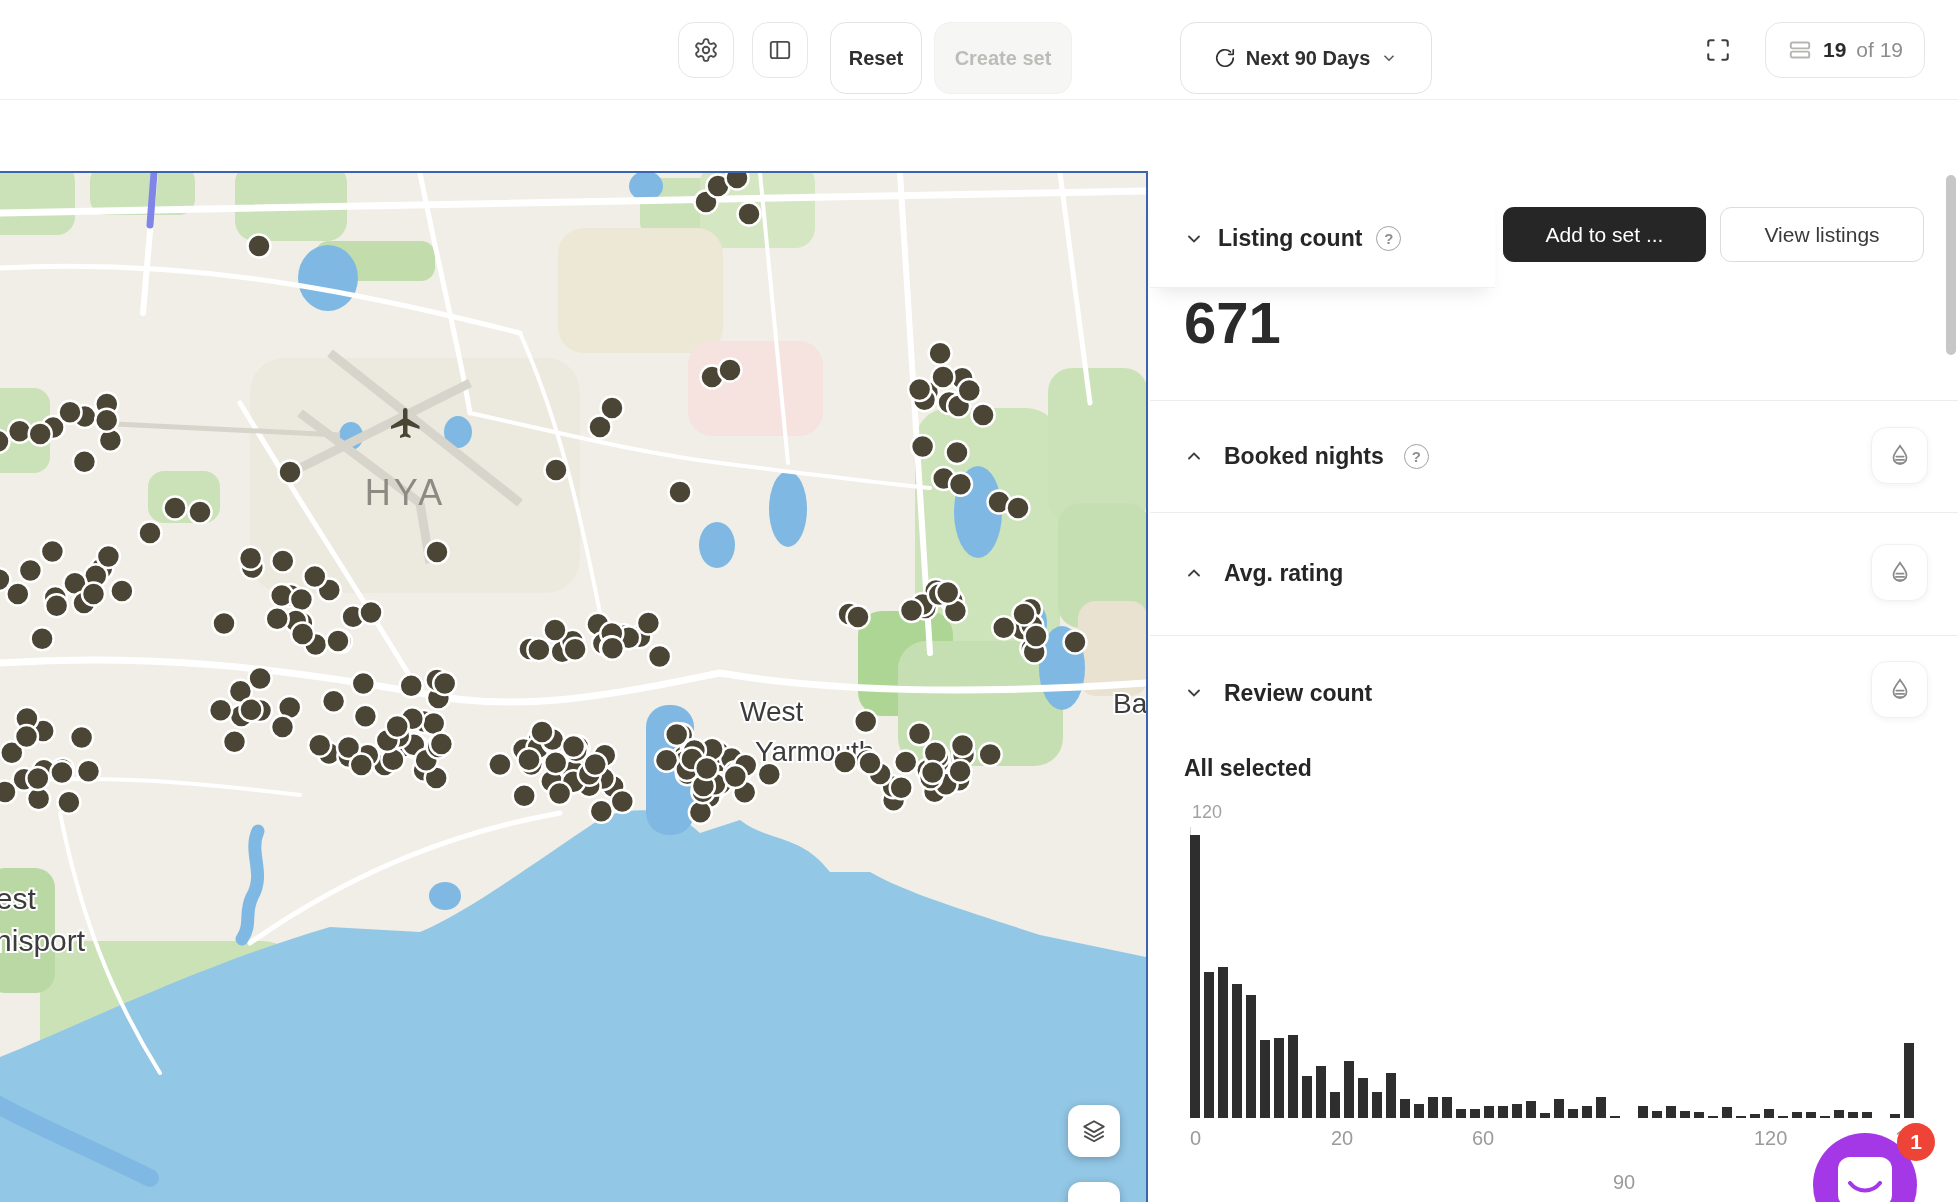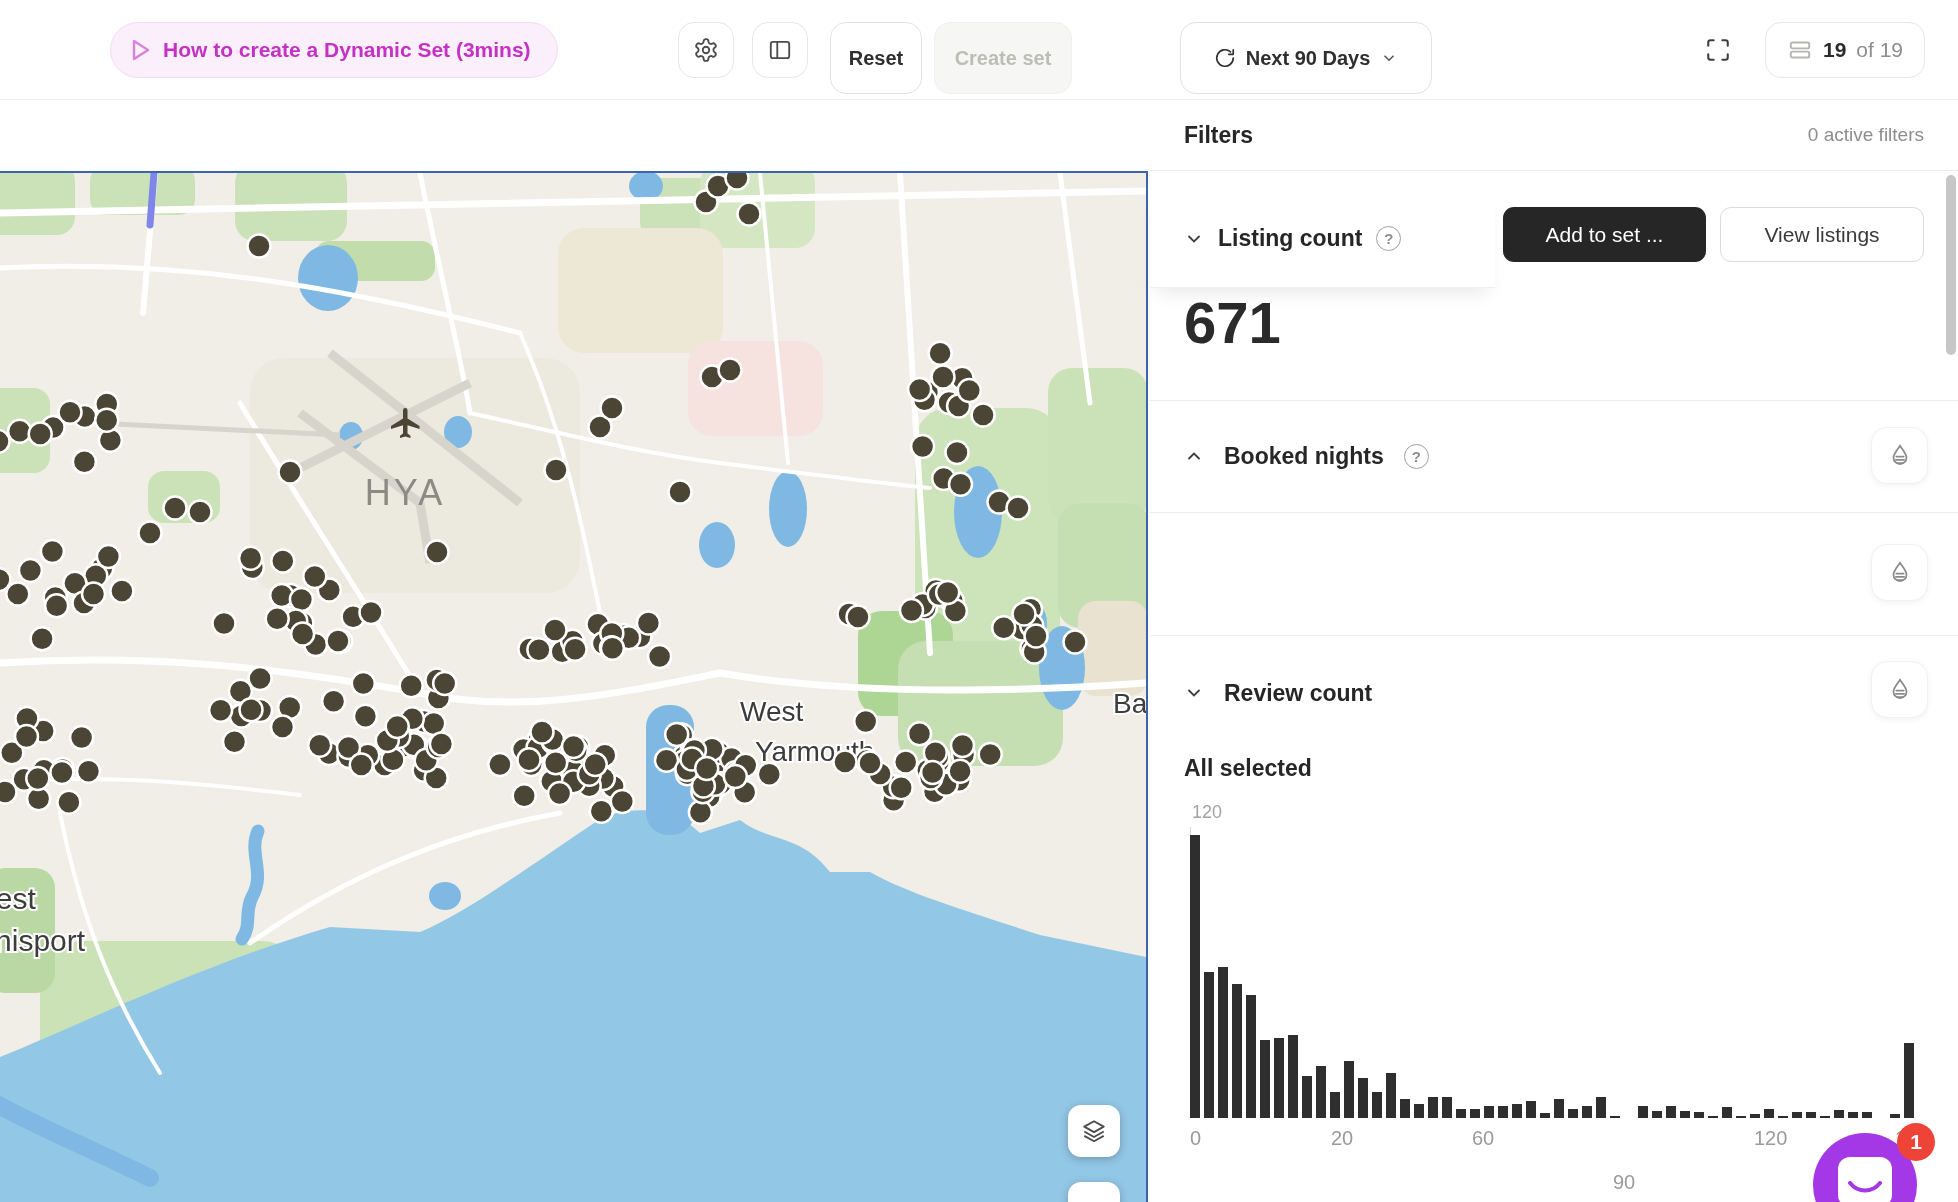--- a/index.html
+++ b/index.html
@@ -84,26 +84,20 @@
 
   svg.ic { display:block; }
   text.maplabel { fill:#3c3c3c; paint-order:stroke; stroke:#ffffff; stroke-width:4px; font-weight:400; }
 </style>
 </head>
 <body>
 
 <div class="stage">
 
   <div class="topbar">
-    <div class="tutorial-pill">
-      <svg class="ic" width="20" height="22" viewBox="0 0 20 22">
-          <path d="M3 2 L17 11 L3 20 Z" fill="none" stroke="#d883d8" stroke-width="2.4" stroke-linejoin="round"></path>
-        </svg>
-      <span class="txt">How to create a Dynamic Set (3mins)</span>
-    </div>
     <div class="iconbtn" style="left:678px">
       <svg class="ic" width="26" height="26" viewBox="0 0 24 24" fill="none" stroke="currentColor" stroke-width="1.7" stroke-linecap="round" stroke-linejoin="round">
           <path d="M12.22 2h-.44a2 2 0 0 0-2 2v.18a2 2 0 0 1-1 1.73l-.43.25a2 2 0 0 1-2 0l-.15-.08a2 2 0 0 0-2.73.73l-.22.38a2 2 0 0 0 .73 2.73l.15.1a2 2 0 0 1 1 1.72v.51a2 2 0 0 1-1 1.74l-.15.09a2 2 0 0 0-.73 2.73l.22.38a2 2 0 0 0 2.73.73l.15-.08a2 2 0 0 1 2 0l.43.25a2 2 0 0 1 1 1.73V20a2 2 0 0 0 2 2h.44a2 2 0 0 0 2-2v-.18a2 2 0 0 1 1-1.73l.43-.25a2 2 0 0 1 2 0l.15.08a2 2 0 0 0 2.73-.73l.22-.39a2 2 0 0 0-.73-2.73l-.15-.08a2 2 0 0 1-1-1.74v-.5a2 2 0 0 1 1-1.74l.15-.09a2 2 0 0 0 .73-2.73l-.22-.38a2 2 0 0 0-2.73-.73l-.15.08a2 2 0 0 1-2 0l-.43-.25a2 2 0 0 1-1-1.73V4a2 2 0 0 0-2-2z"></path>
           <circle cx="12" cy="12" r="3"></circle>
         </svg>
     </div>
     <div class="iconbtn" style="left:752px">
       <svg class="ic" width="26" height="26" viewBox="0 0 24 24" fill="none" stroke="currentColor" stroke-width="1.7">
           <rect x="3.5" y="4.5" width="17" height="15" rx="2"></rect>
           <line x1="9.5" y1="4.5" x2="9.5" y2="19.5"></line>
@@ -195,24 +189,20 @@
           </svg>
       </div>
       <div class="tool">
         <svg class="ic" width="27" height="27" viewBox="0 0 24 24" fill="none" stroke="currentColor" stroke-width="1.7" stroke-linejoin="round">
             <path d="M3 6.5 9 4l6 2.5L21 4v13.5L15 20l-6-2.5L3 20z"></path>
             <line x1="9" y1="4" x2="9" y2="17.5"></line>
             <line x1="15" y1="6.5" x2="15" y2="20"></line>
           </svg>
       </div>
     </div>
-  </div>
-  <div class="filters-head">
-    <span class="t">Filters</span>
-    <span class="r">0 active filters</span>
   </div>
 
   <div class="map">
     <svg id="mapsvg" width="1146" height="1029" viewBox="0 0 1146 1029">
       <rect x="0" y="0" width="1146" height="1029" fill="#f0eee6"></rect>
 
       <g fill="#cbe2b8">
         <rect x="-20" y="-10" width="95" height="72" rx="18"></rect>
         <rect x="90" y="-8" width="105" height="50" rx="16"></rect>
         <rect x="235" y="-10" width="112" height="78" rx="20"></rect>
@@ -581,20 +571,26 @@
       <svg class="ic" width="26" height="26" viewBox="0 0 24 24" fill="none" stroke="currentColor" stroke-width="1.6" stroke-linecap="round">
           <path d="M12 2.5c3 4.5 6 7.6 6 11a6 6 0 0 1-12 0c0-3.4 3-6.5 6-11z"></path>
           <line x1="8.6" y1="12.5" x2="15.4" y2="12.5"></line>
           <line x1="8.2" y1="15.5" x2="15.8" y2="15.5"></line>
           <line x1="9.4" y1="18.5" x2="14.6" y2="18.5"></line>
         </svg>
     </div>
 
     <div class="pdivider" style="top:341px"></div>
 
+    <div class="frow" style="top:358px; height:88px;">
+      <svg class="ic" width="20" height="20" viewBox="0 0 24 24" fill="none" stroke="#3f3f3f" stroke-width="2.2" stroke-linecap="round">
+          <polyline points="6 15 12 9 18 15"></polyline>
+        </svg>
+      <span class="sec-title">Avg. rating</span>
+    </div>
     <div class="droplet-btn" style="top:373px">
       <svg class="ic" width="26" height="26" viewBox="0 0 24 24" fill="none" stroke="currentColor" stroke-width="1.6" stroke-linecap="round">
           <path d="M12 2.5c3 4.5 6 7.6 6 11a6 6 0 0 1-12 0c0-3.4 3-6.5 6-11z"></path>
           <line x1="8.6" y1="12.5" x2="15.4" y2="12.5"></line>
           <line x1="8.2" y1="15.5" x2="15.8" y2="15.5"></line>
           <line x1="9.4" y1="18.5" x2="14.6" y2="18.5"></line>
         </svg>
     </div>
 
     <div class="pdivider" style="top:464px"></div>

